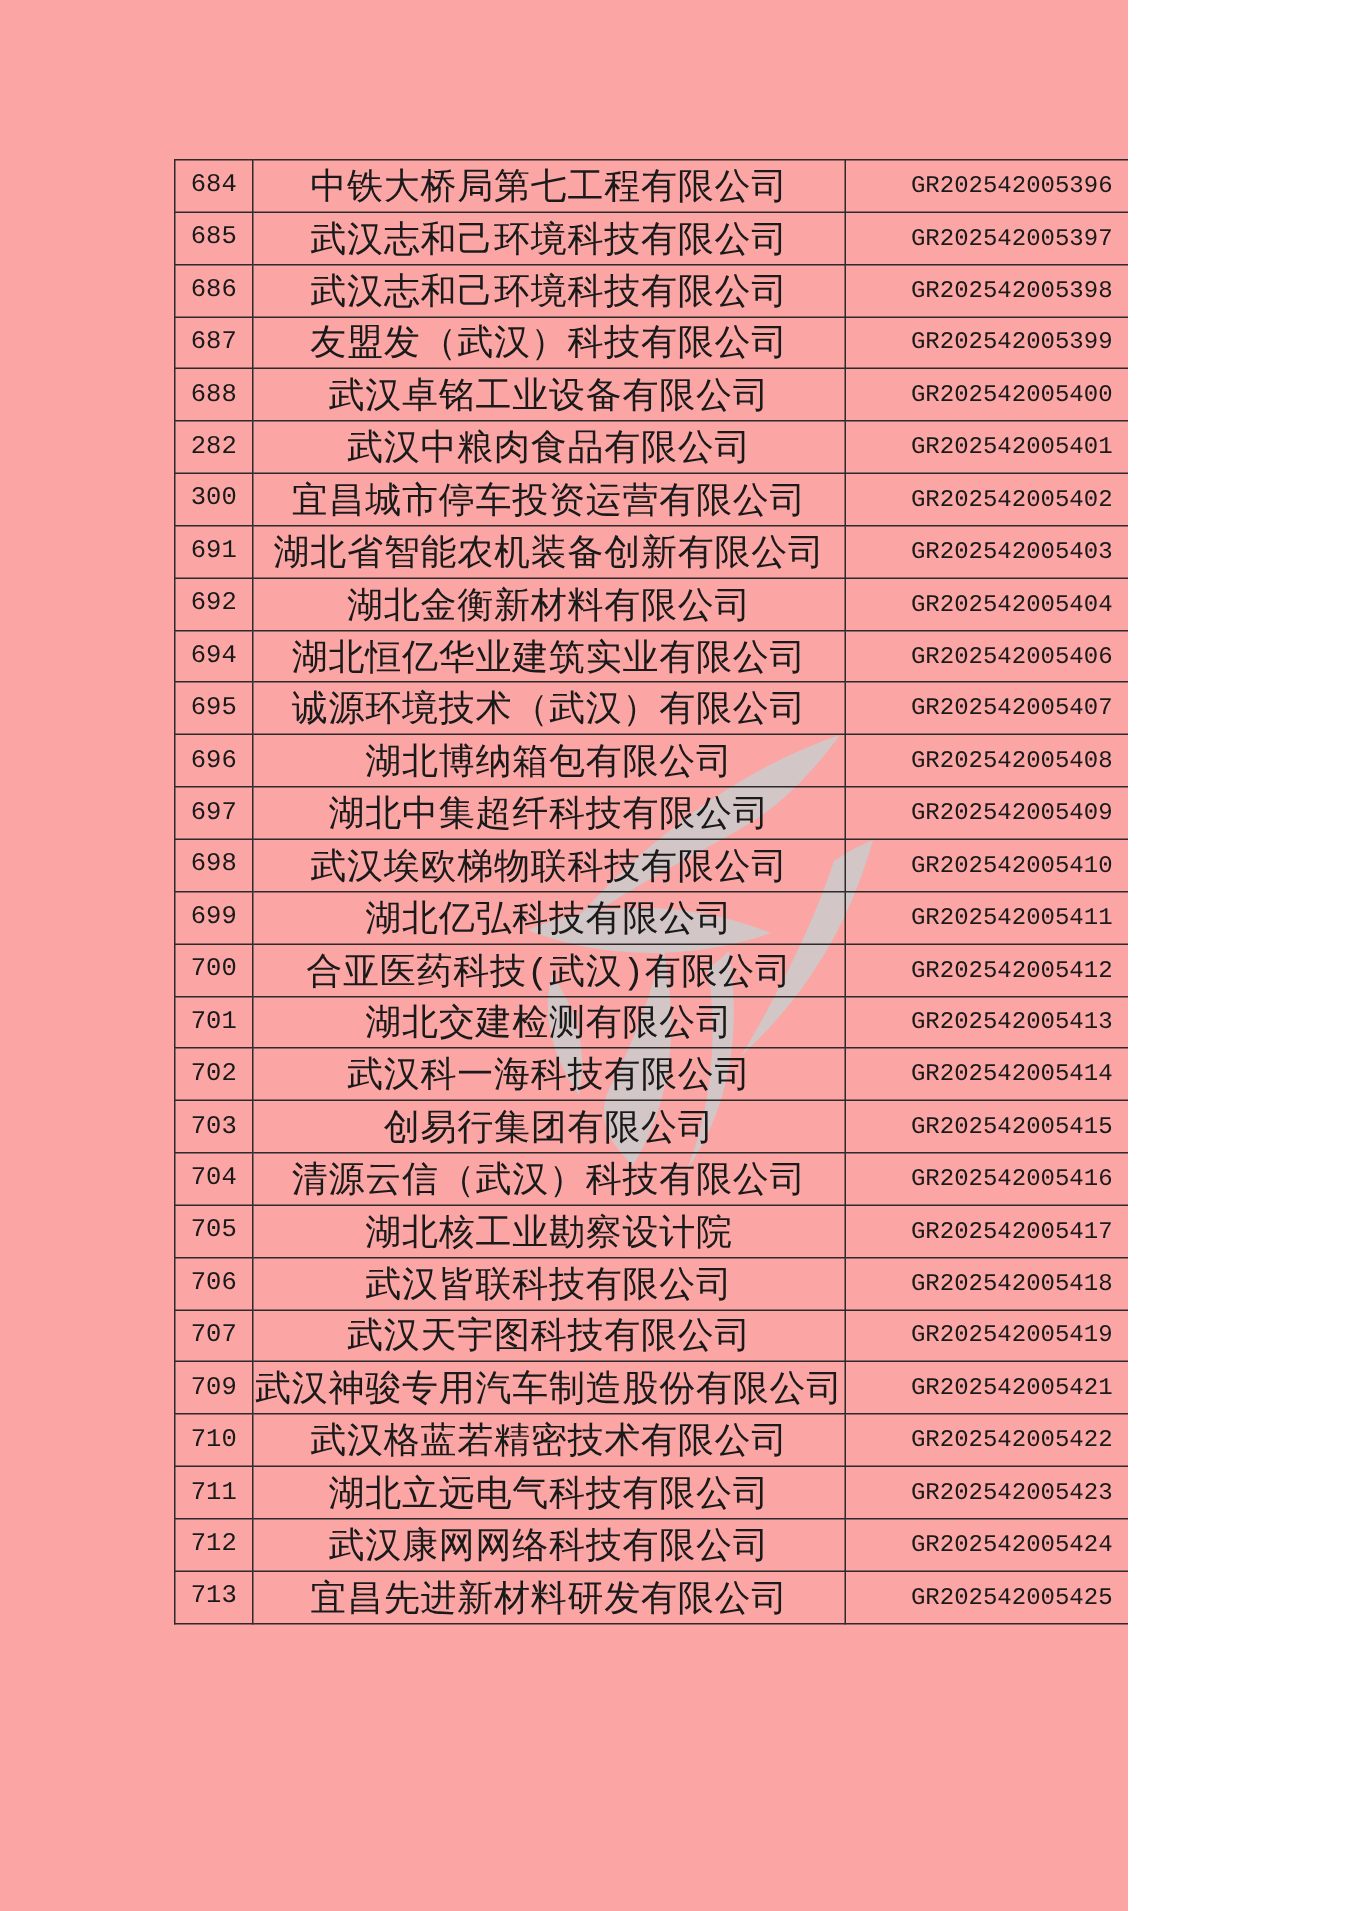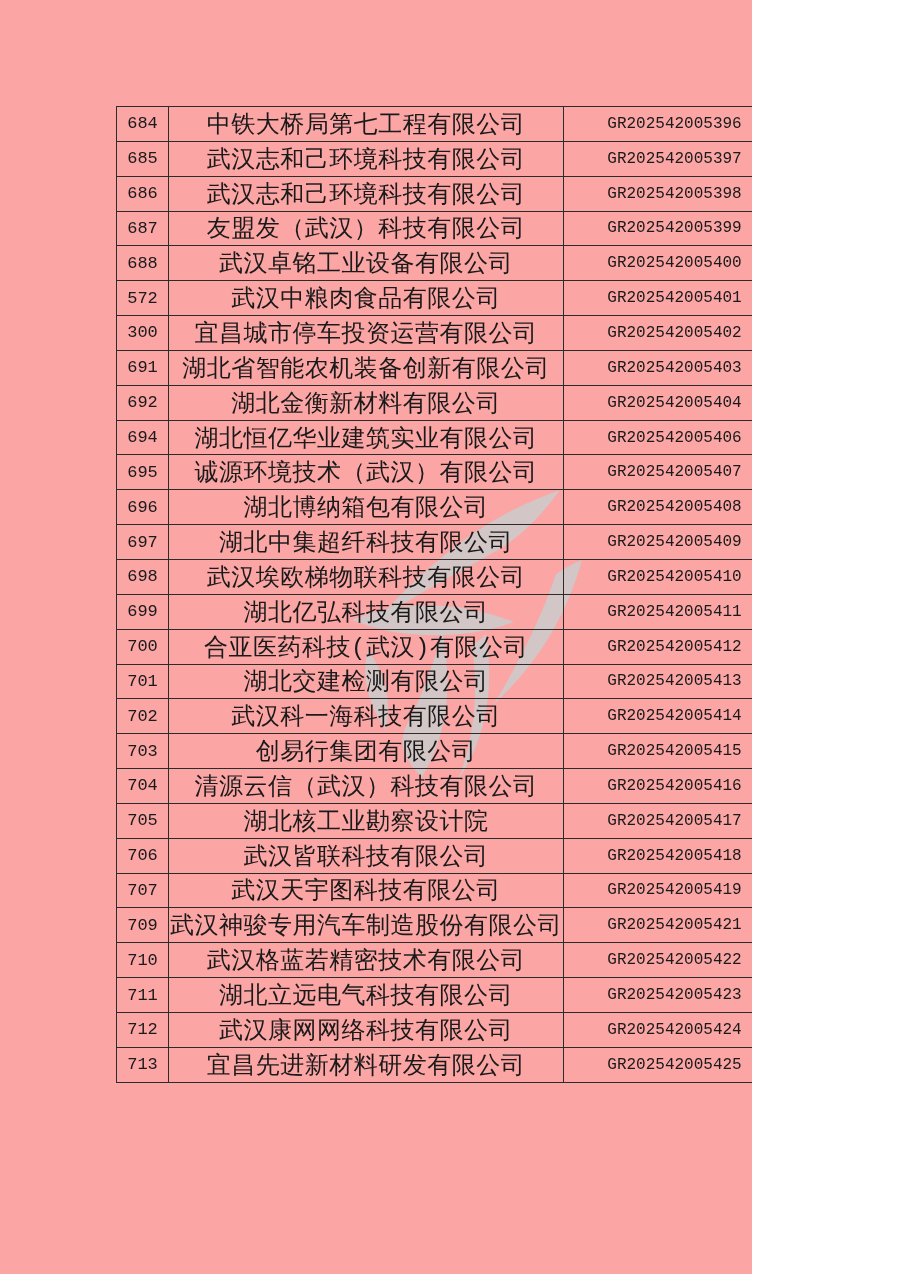--- a/index.html
+++ b/index.html
@@ -94,21 +94,21 @@
     <td class="c-no">687</td>
     <td class="c-company">友盟发（武汉）科技有限公司</td>
     <td class="c-code">GR202542005399</td>
   </tr>
         <tr>
     <td class="c-no">688</td>
     <td class="c-company">武汉卓铭工业设备有限公司</td>
     <td class="c-code">GR202542005400</td>
   </tr>
         <tr>
-    <td class="c-no">572</td>
+    <td class="c-no">282</td>
     <td class="c-company">武汉中粮肉食品有限公司</td>
     <td class="c-code">GR202542005401</td>
   </tr>
         <tr>
     <td class="c-no">300</td>
     <td class="c-company">宜昌城市停车投资运营有限公司</td>
     <td class="c-code">GR202542005402</td>
   </tr>
         <tr>
     <td class="c-no">691</td>

